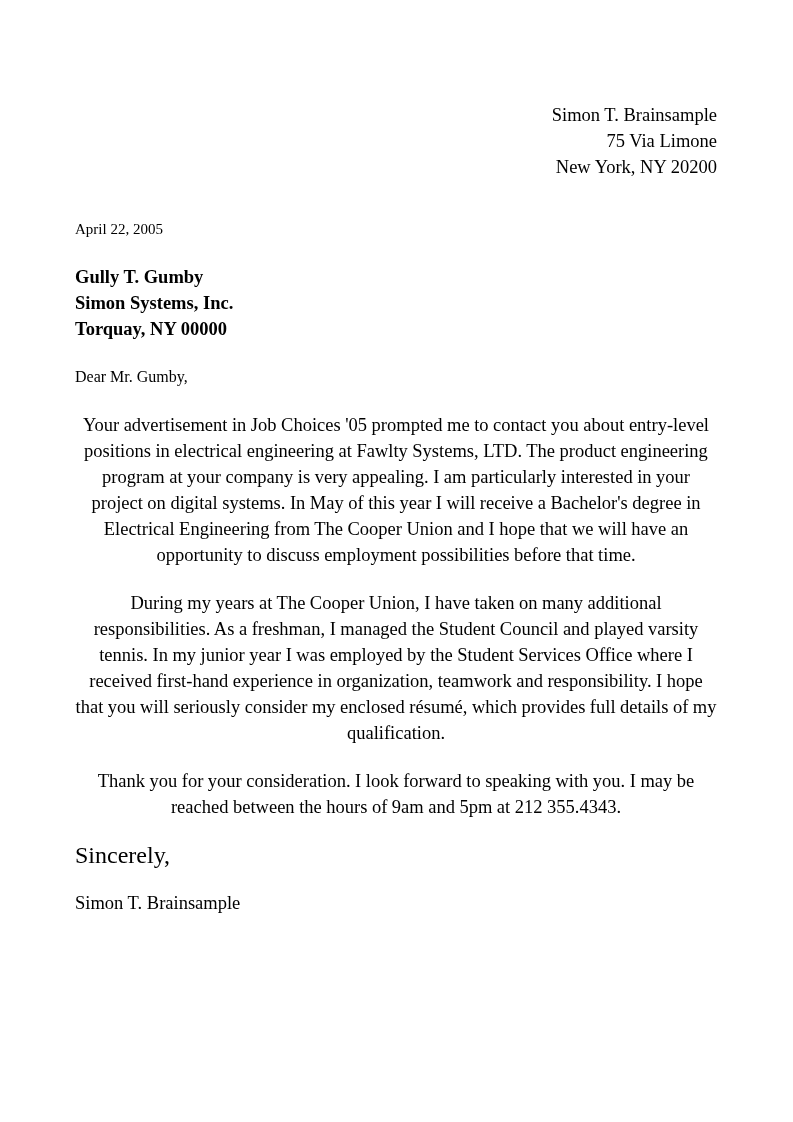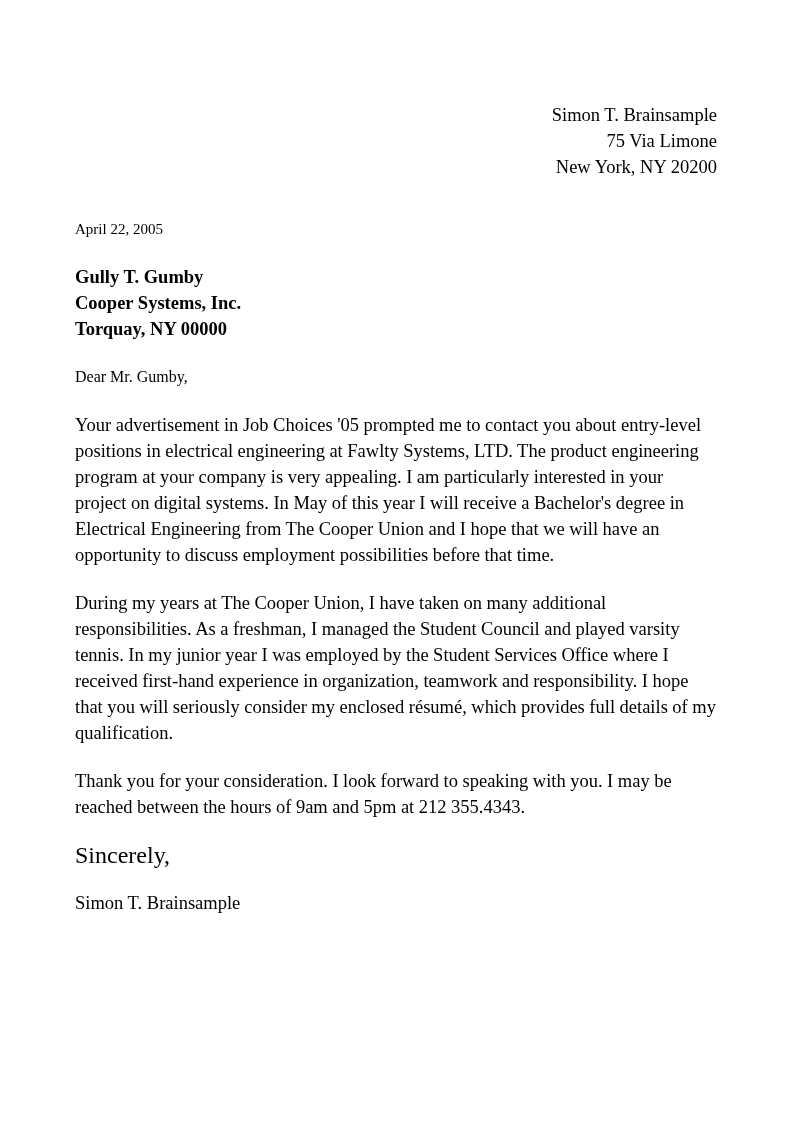--- a/index.html
+++ b/index.html
@@ -62,21 +62,21 @@
     font-size: 16px;
     line-height: 26px;
     margin: 0 0 22px 0;
     white-space: pre;
   }
   
   .body-paragraph {
     font-size: 18.5px;
     line-height: 26px;
     margin: 0 0 22px 0;
-    text-align: left;
+    text-align: center;
     word-spacing: -0.1px;
   }
   
   .closing {
     font-size: 24px;
     line-height: 26px;
     margin: 0 0 22px 0;
     white-space: pre;
   }
   .signature-name {
@@ -95,21 +95,21 @@
     <div class="sender-block">
       <span class="sender-line">Simon T. Brainsample</span>
       <span class="sender-line">75 Via Limone</span>
       <span class="sender-line">New York, NY 20200</span>
     </div>
 
     <div class="date-line">April 22, 2005</div>
 
     <div class="recipient-block">
       <span class="recipient-line">Gully T. Gumby</span>
-      <span class="recipient-line">Cooper Systems, Inc.</span>
+      <span class="recipient-line">Simon Systems, Inc.</span>
       <span class="recipient-line">Torquay, NY 00000</span>
     </div>
 
     <div class="salutation">Dear Mr. Gumby,</div>
 
     <p class="body-paragraph">Your advertisement in Job Choices '05 prompted me to contact you about entry-level positions in electrical engineering at Fawlty Systems, LTD. The product engineering program at your company is very appealing. I am particularly interested in your project on digital systems. In May of this year I will receive a Bachelor's degree in Electrical Engineering from The Cooper Union and I hope that we will have an opportunity to discuss employment possibilities before that time.</p>
     <p class="body-paragraph">During my years at The Cooper Union, I have taken on many additional responsibilities. As a freshman, I managed the Student Council and played varsity tennis. In my junior year I was employed by the Student Services Office where I received first-hand experience in organization, teamwork and responsibility. I hope that you will seriously consider my enclosed résumé, which provides full details of my qualification.</p>
     <p class="body-paragraph">Thank you for your consideration. I look forward to speaking with you. I may be reached between the hours of 9am and 5pm at 212 355.4343.</p>
 
     <div class="closing">Sincerely,</div>

